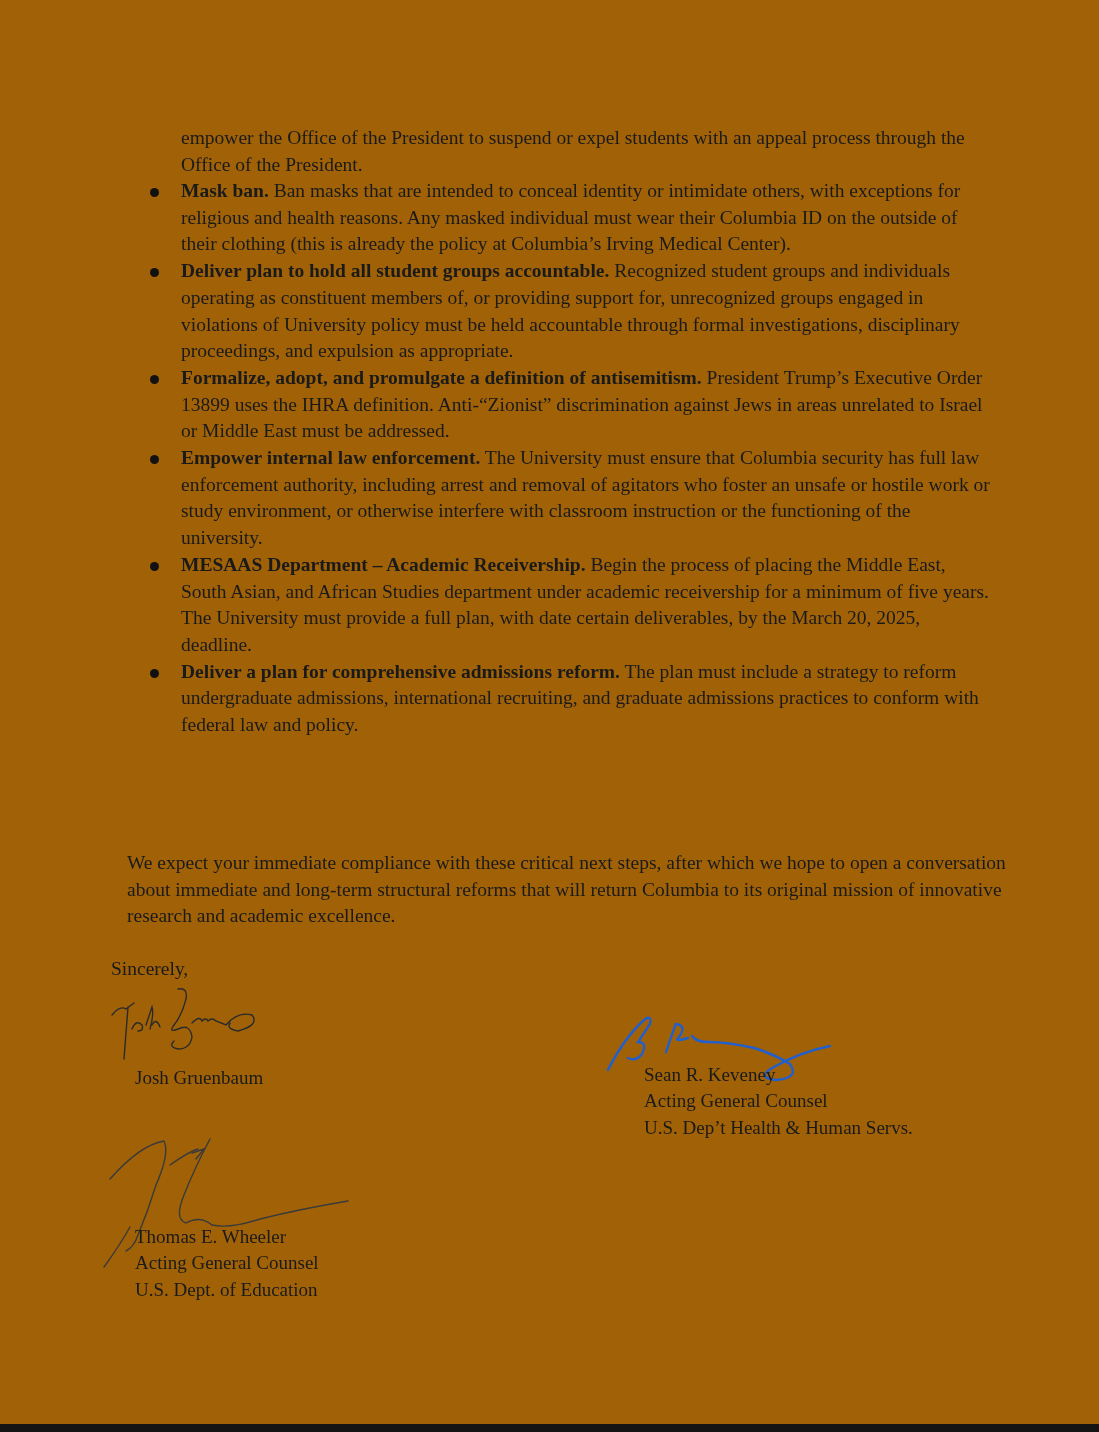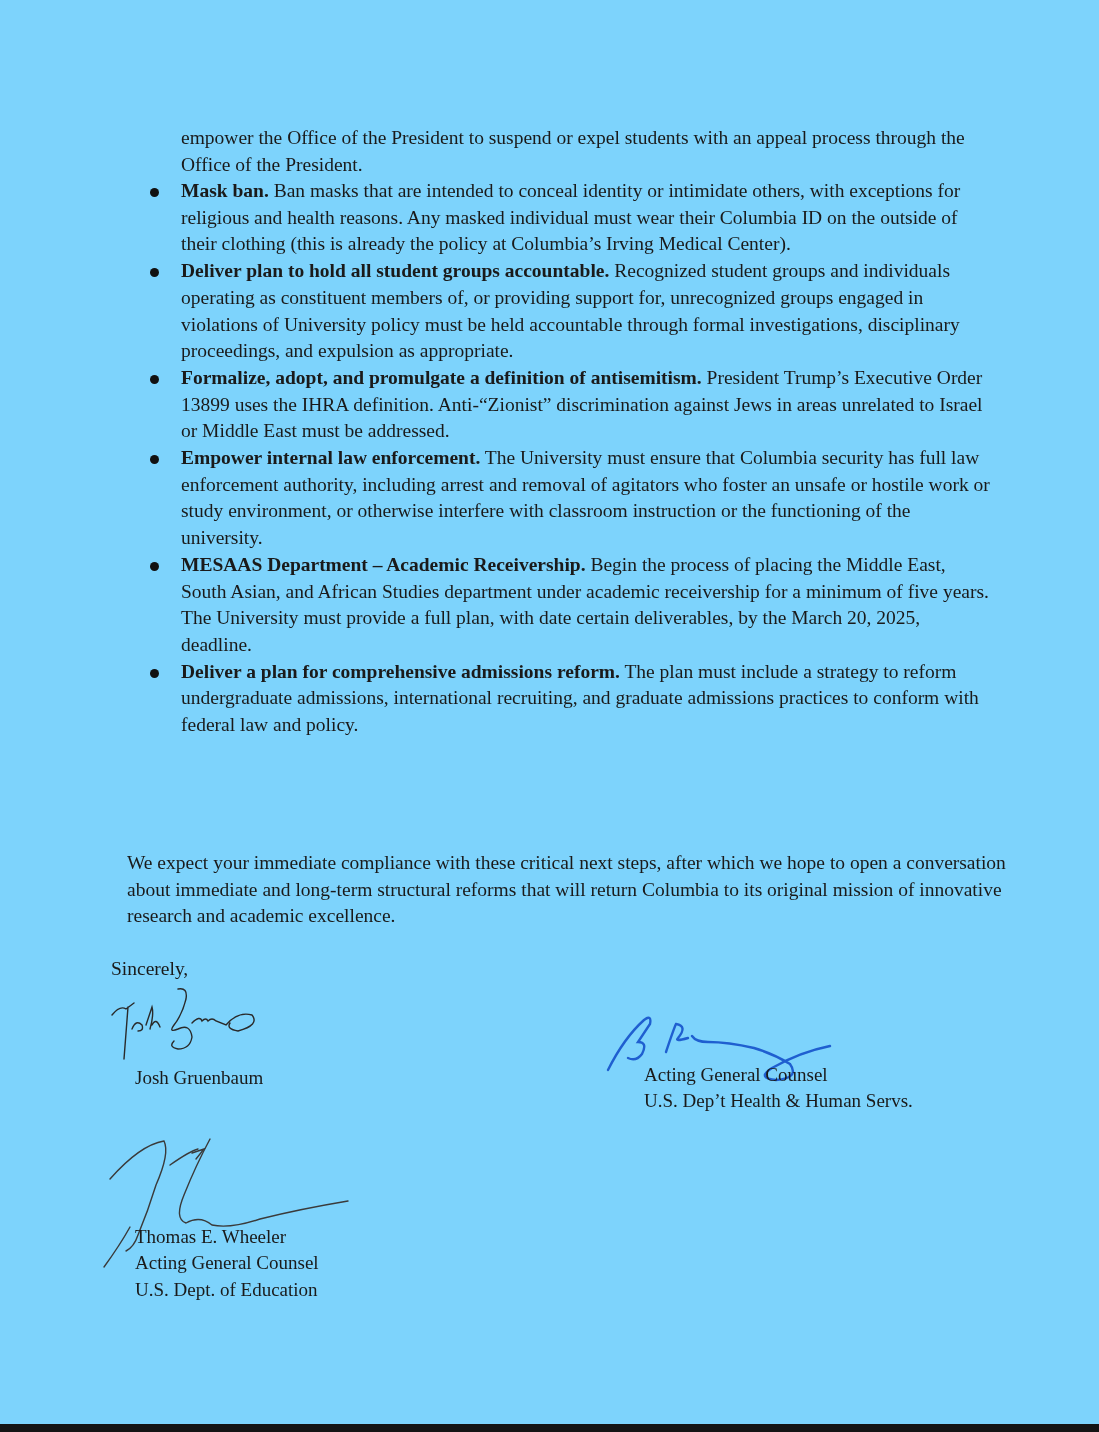--- a/index.html
+++ b/index.html
@@ -1,20 +1,20 @@
 <!DOCTYPE html>
 <html><head>
   <meta charset="utf-8">
   <style>
     html, body { margin: 0; padding: 0; }
     body {
       width: 1099px; height: 1432px; background: #ffffff; position: relative; overflow: hidden;
       font-family: "Liberation Serif", "DejaVu Serif", serif; color: #1a1a1a;
     }
-    .page { position: absolute; left: 0; top: 0; width: 1099px; height: 1424px; background: #7dd3fc; }
+    .page { position: absolute; left: 0; top: 0; width: 1099px; height: 1424px; background: #a16207; }
     .text { font-size: 19.5px; line-height: 26.7px; }
     .cont { position: absolute; left: 181px; top: 125px; width: 820px; }
     ul.bullets { position: absolute; left: 110px; top: 178px; margin: 0; padding: 0; list-style: none; width: 880px; }
     ul.bullets li { position: relative; padding-left: 71px; }
     ul.bullets li .dot { position: absolute; left: 40px; top: 10px; width: 9px; height: 9px; border-radius: 50%; background: #111; }
     ul.bullets li b { font-weight: bold; }
     .closing { position: absolute; left: 111px; top: 834px; width: 880px; }
     .sincerely { position: absolute; left: 111px; top: 956px; }
     .sig-block { position: absolute; font-size: 19px; line-height: 26.3px; margin-left: 24px; }
     .sig-left1 { left: 111px; top: 1065px; }
@@ -71,19 +71,20 @@
   </div>
 
   <svg class="sig" style="left:604px;top:1008px" width="240" height="80" viewBox="0 0 240 80">
     <g fill="none" stroke="#1f5fd0" stroke-width="2.4" stroke-linecap="round">
       <path d="M4 62 Q20 30 40 12 Q48 6 46 16 Q38 28 34 34 Q44 34 38 46 Q32 54 24 50"></path>
       <path d="M62 44 Q70 20 72 16 Q84 18 74 30 Q70 34 84 30"></path>
       <path d="M88 28 Q92 34 104 34 Q124 34 150 40 Q170 46 186 56 Q196 70 172 72 Q152 70 168 60 Q196 44 226 38"></path>
     </g>
   </svg>
   <div class="sig-block sig-right">
+    <div>Sean R. Keveney</div>
     <div>Acting General Counsel</div>
     <div>U.S. Dep’t Health &amp; Human Servs.</div>
   </div>
 
 </div>
 
 <div class="bottom-bar"></div>
 
 </body></html>

